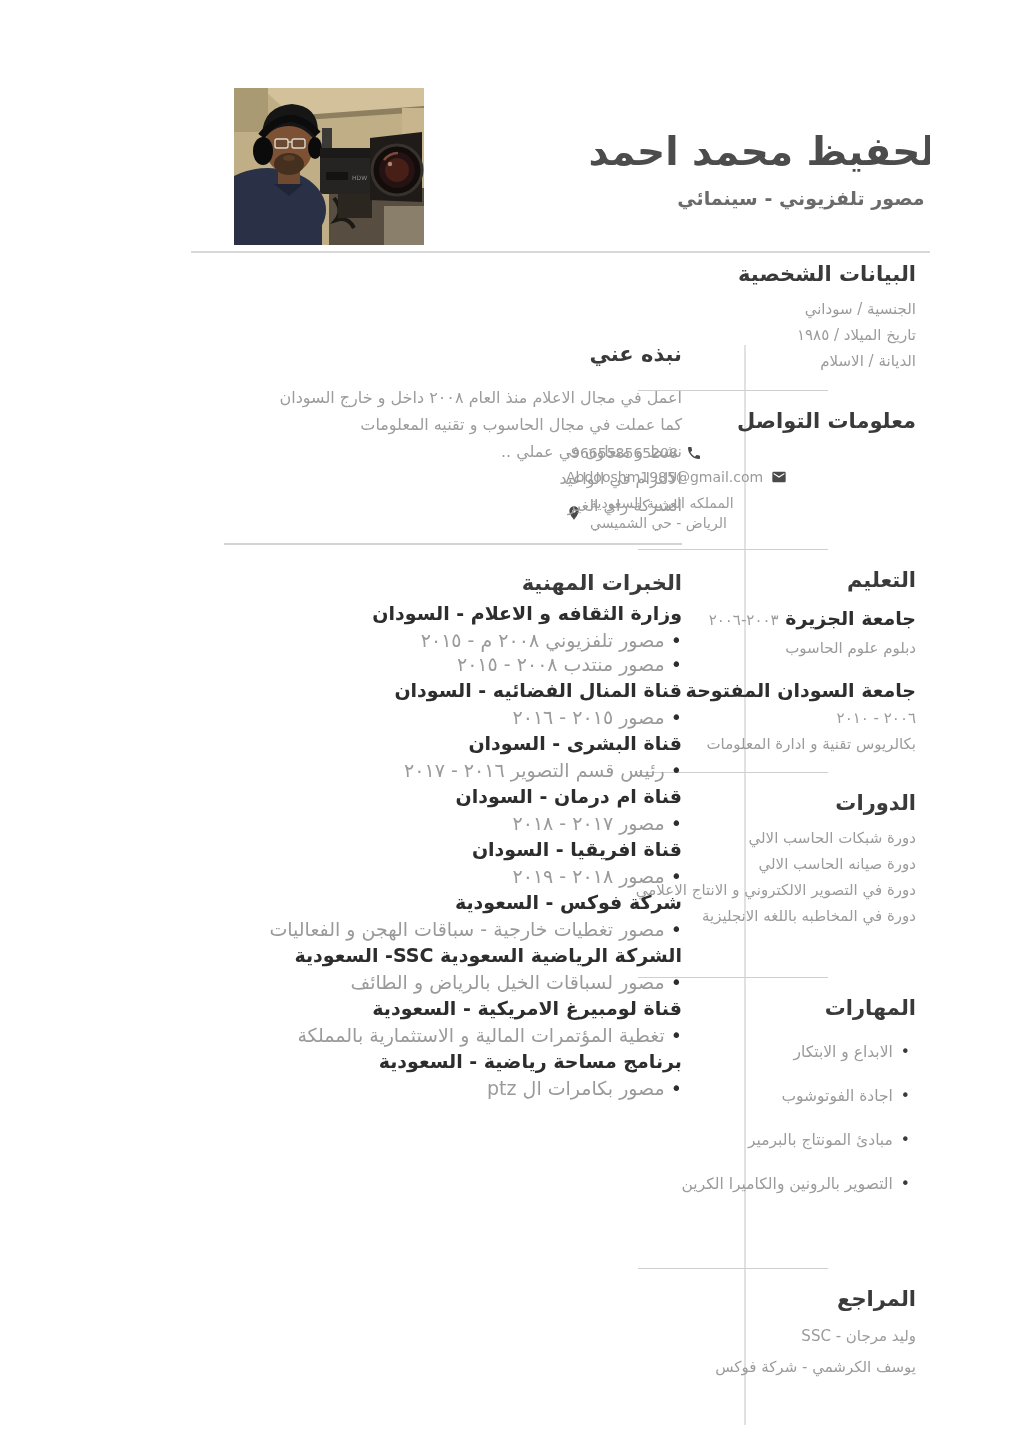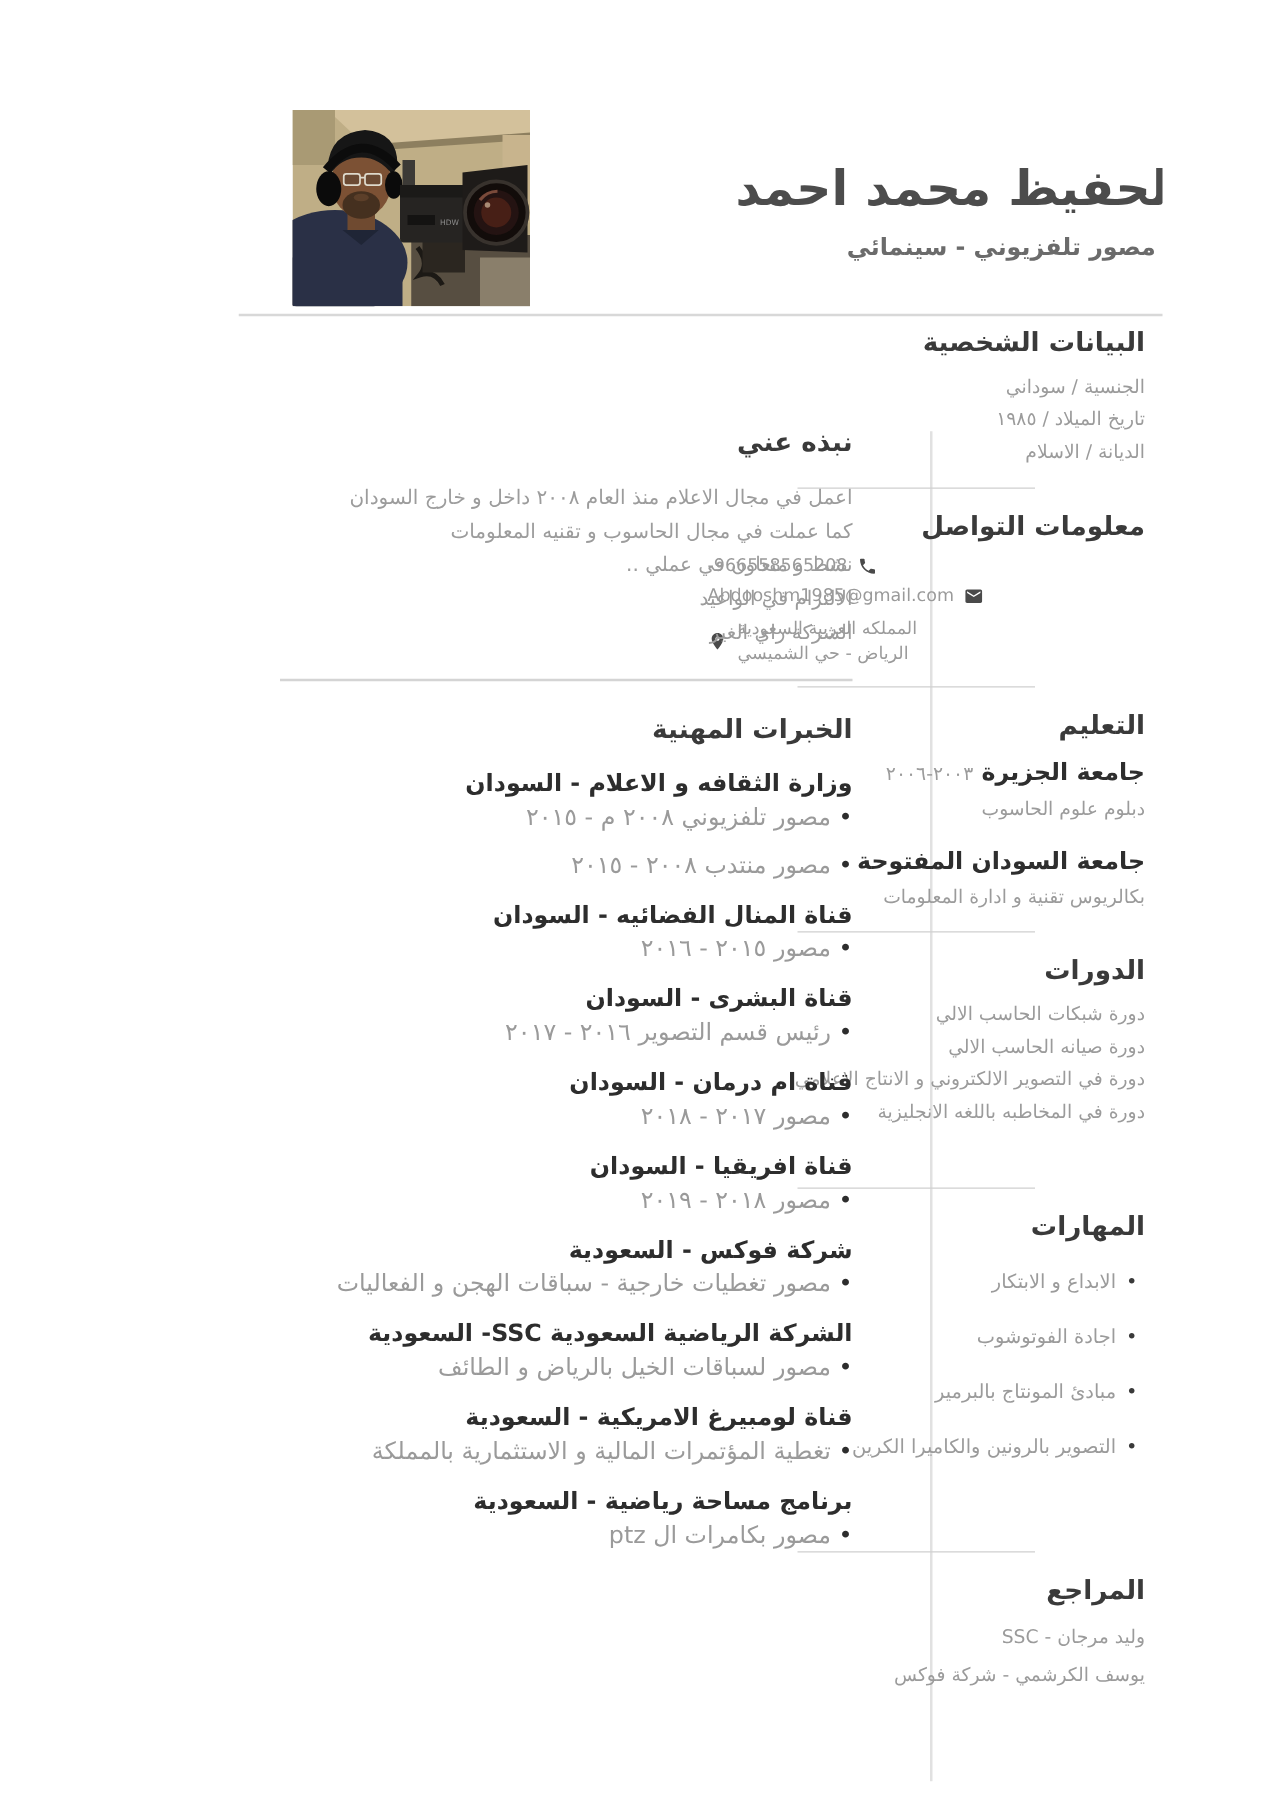--- a/index.html
+++ b/index.html
@@ -47,21 +47,21 @@
   .skill-list li .blt { color:#3a3a3a; margin-left:8px; }
 
   .ref-list { margin-top:8px; }
   .ref-list div { font-size:15px; color:#9b9b9b; line-height:31px; }
 
   
   .left-col { position:absolute; left:100px; top:340px; width:488px; direction:rtl; text-align:right; }
   .about-lines { margin-top:16px; }
   .about-lines div { font-size:16px; color:#9c9c9c; line-height:27px; }
   .main-rule { width:458px; height:2px; background:#d4d4d4; border:none; margin:24px 0 24px auto; }
-  .xp { margin-top:18px; }
+  .xp { margin-top:4px; }
   .xp-title { font-size:19px; font-weight:bold; color:#2d2d2d; line-height:25px; }
   .xp-detail { font-size:19px; color:#9a9a9a; line-height:20px; margin-top:4px; }
   .xp-detail .blt { color:#2d2d2d; margin-left:6px; }
 </style>
 </head>
 <body>
 
 <div class="page">
 
   <div class="photo">
@@ -154,20 +154,21 @@
     <div class="sec-title">التعليم</div>
     <div class="edu">
       <div class="edu-school">
         <span>جامعة الجزيرة</span>
         <span class="edu-years">٢٠٠٣-٢٠٠٦</span>
       </div>
       <div class="edu-degree">دبلوم علوم الحاسوب</div>
     </div>
     <div class="edu">
       <div class="edu-school">جامعة السودان المفتوحة</div>
+      <div class="edu-degree">٢٠٠٦ - ٢٠١٠</div>
       <div class="edu-degree">بكالريوس تقنية و ادارة  المعلومات</div>
     </div>
 
     <hr class="sec-rule">
 
     <div class="sec-title">الدورات</div>
     <div class="course-list">
       <div>دورة شبكات الحاسب الالي</div>
       <div>دورة صيانه الحاسب الالي</div>
       <div>دورة في التصوير الالكتروني و الانتاج الاعلامي</div>

